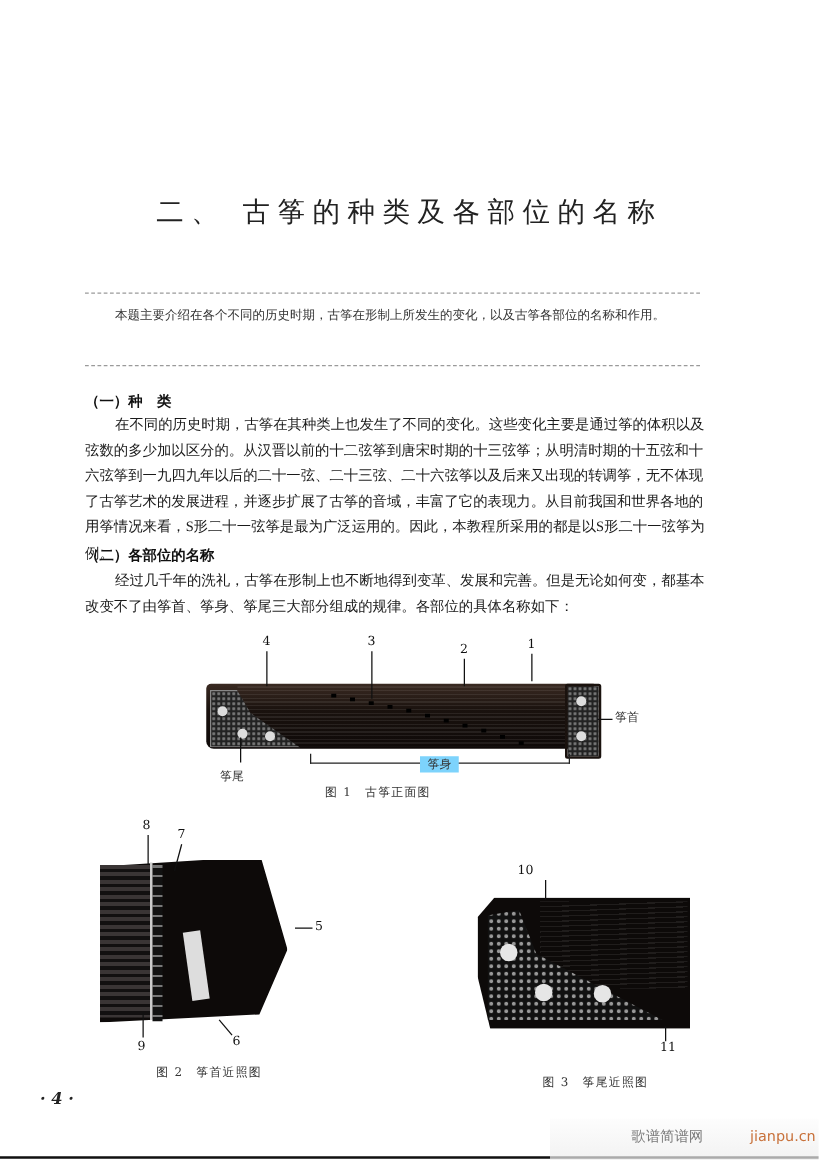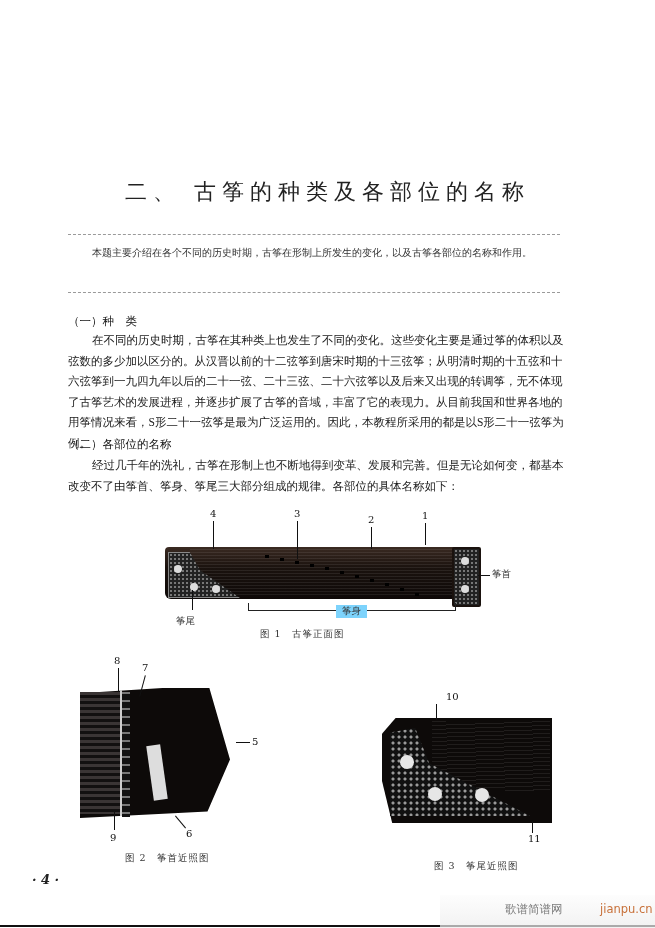--- a/index.html
+++ b/index.html
@@ -5,33 +5,33 @@
   html, body { margin: 0; padding: 0; }
   body {
     width: 655px; height: 928px; position: relative; overflow: hidden;
     background: #ffffff;
     font-family: "DejaVu Serif", "Liberation Serif", serif;
     color: #1a1a1a;
   }
   .chapter-title {
     position: absolute; left: 0; right: 0; top: 155px;
     text-align: center; font-size: 22px; letter-spacing: 6px;
-    font-family: "DejaVu Serif", serif; font-weight: normal; color: #222; margin-top: 22px;
+    font-family: "DejaVu Serif", serif; font-weight: normal; color: #222;
   }
   .rule {
     position: absolute; left: 68px; width: 492px; height: 0;
     border-top: 1px dashed #9a9a9a;
   }
   .intro {
     position: absolute; left: 68px; width: 492px; top: 240px;
     font-size: 10px; line-height: 26px; color: #333;
   }
   .intro p { margin: 0; text-indent: 24px; }
   .section-head {
-    position: absolute; left: 68px; font-weight: normal; font-size: 11.5px;
+    position: absolute; left: 68px; font-weight: bold; font-size: 11.5px;
     font-family: "DejaVu Sans", sans-serif; color: #111;
   }
   .para {
     position: absolute; left: 68px; width: 496px; font-size: 11.5px;
     line-height: 20.5px; color: #1a1a1a; font-family: Liberation Serif, serif;
   }
   .para p { margin: 0; text-indent: 24px; }
   
   .fig1 { position: absolute; left: 160px; top: 505px; width: 360px; height: 140px; }
   .zheng-body {
@@ -197,21 +197,21 @@
   <div class="caption" style="left:55px;top:202px">图 2　筝首近照图</div>
 </div>
 
 <div class="fig3">
   <div class="fig3-body"></div>
   <div class="fig3-strings"></div>
   <div class="fig3-panel"></div>
   <div class="inlay" style="left:28px;top:70px;width:14px;height:14px;background:#e6e6e6"></div>
   <div class="inlay" style="left:56px;top:102px;width:14px;height:14px;background:#e6e6e6"></div>
   <div class="inlay" style="left:103px;top:103px;width:14px;height:14px;background:#e6e6e6"></div>
-  <div class="callout-num" style="left:74px;top:6px">10</div>
+  <div class="callout-num" style="left:42px;top:6px">10</div>
   <div class="callout-line" style="left:64px;top:19px;height:16px"></div>
   <div class="callout-num" style="left:156px;top:148px">11</div>
   <div class="callout-line" style="left:160px;top:136px;height:12px"></div>
   <div class="caption" style="left:62px;top:175px">图 3　筝尾近照图</div>
 </div>
 
 <div class="page-num">· 4 ·</div>
 
 <div class="watermark-bar"></div>
 <div class="watermark-cn">歌谱简谱网</div>

